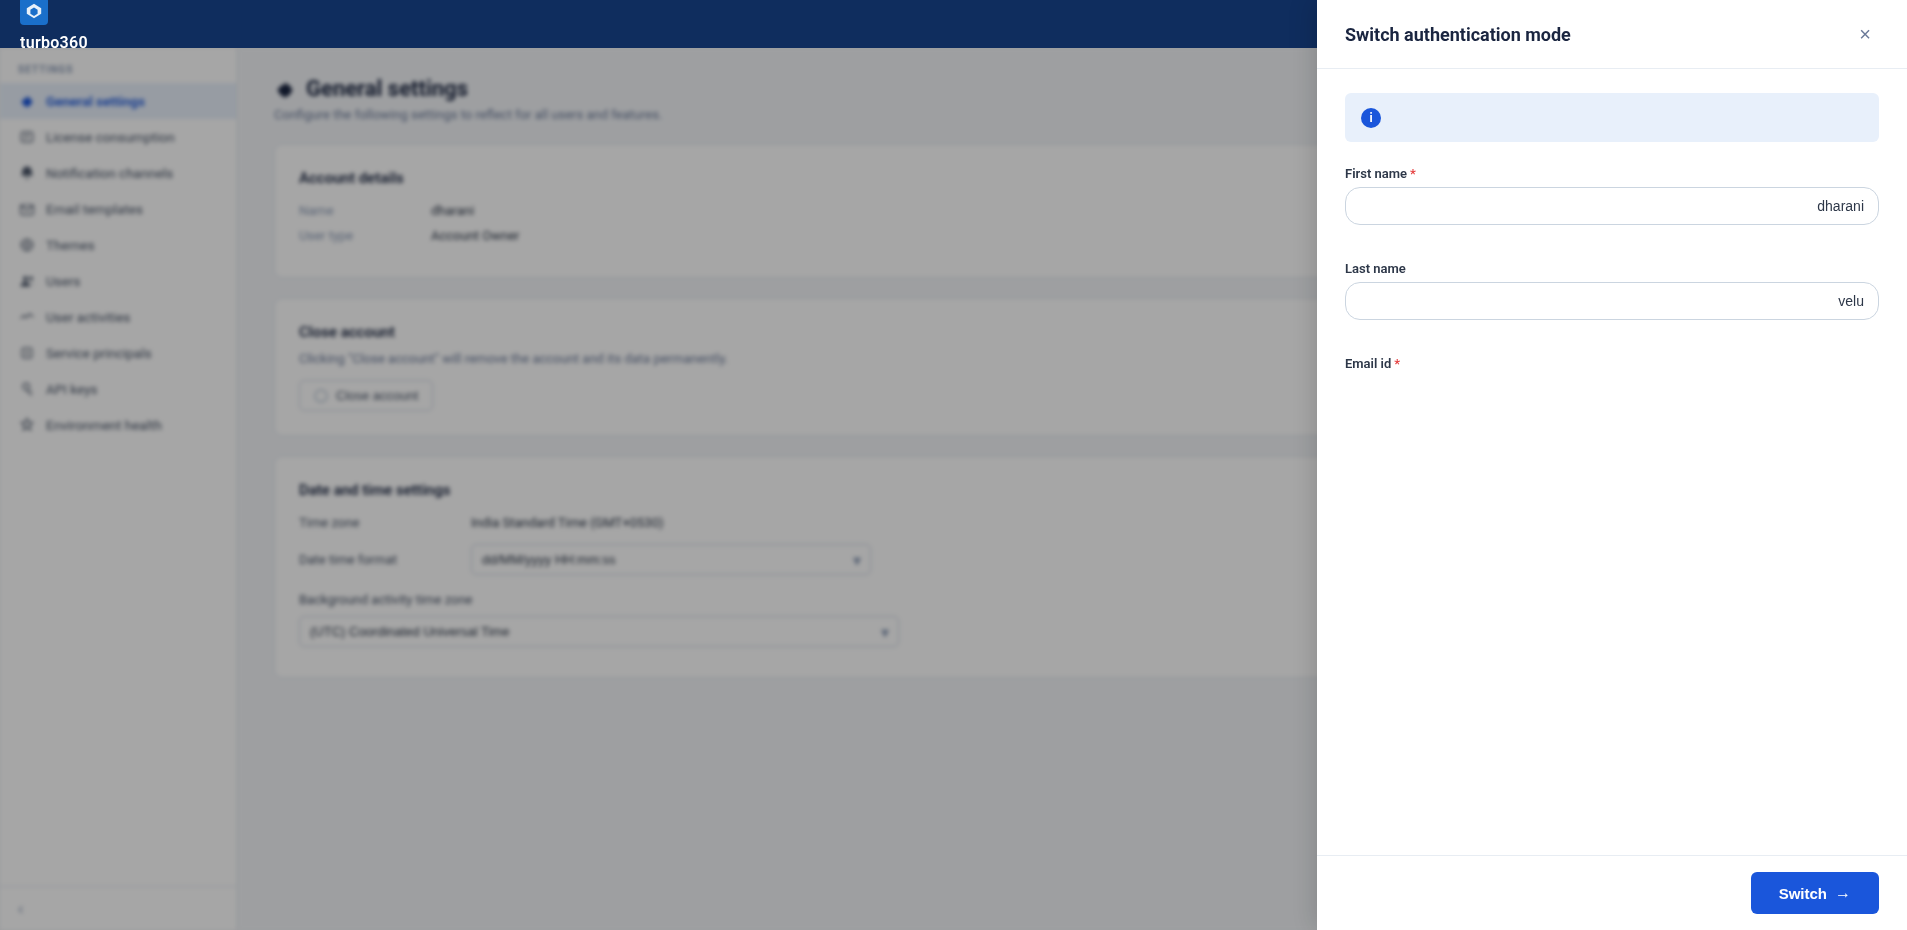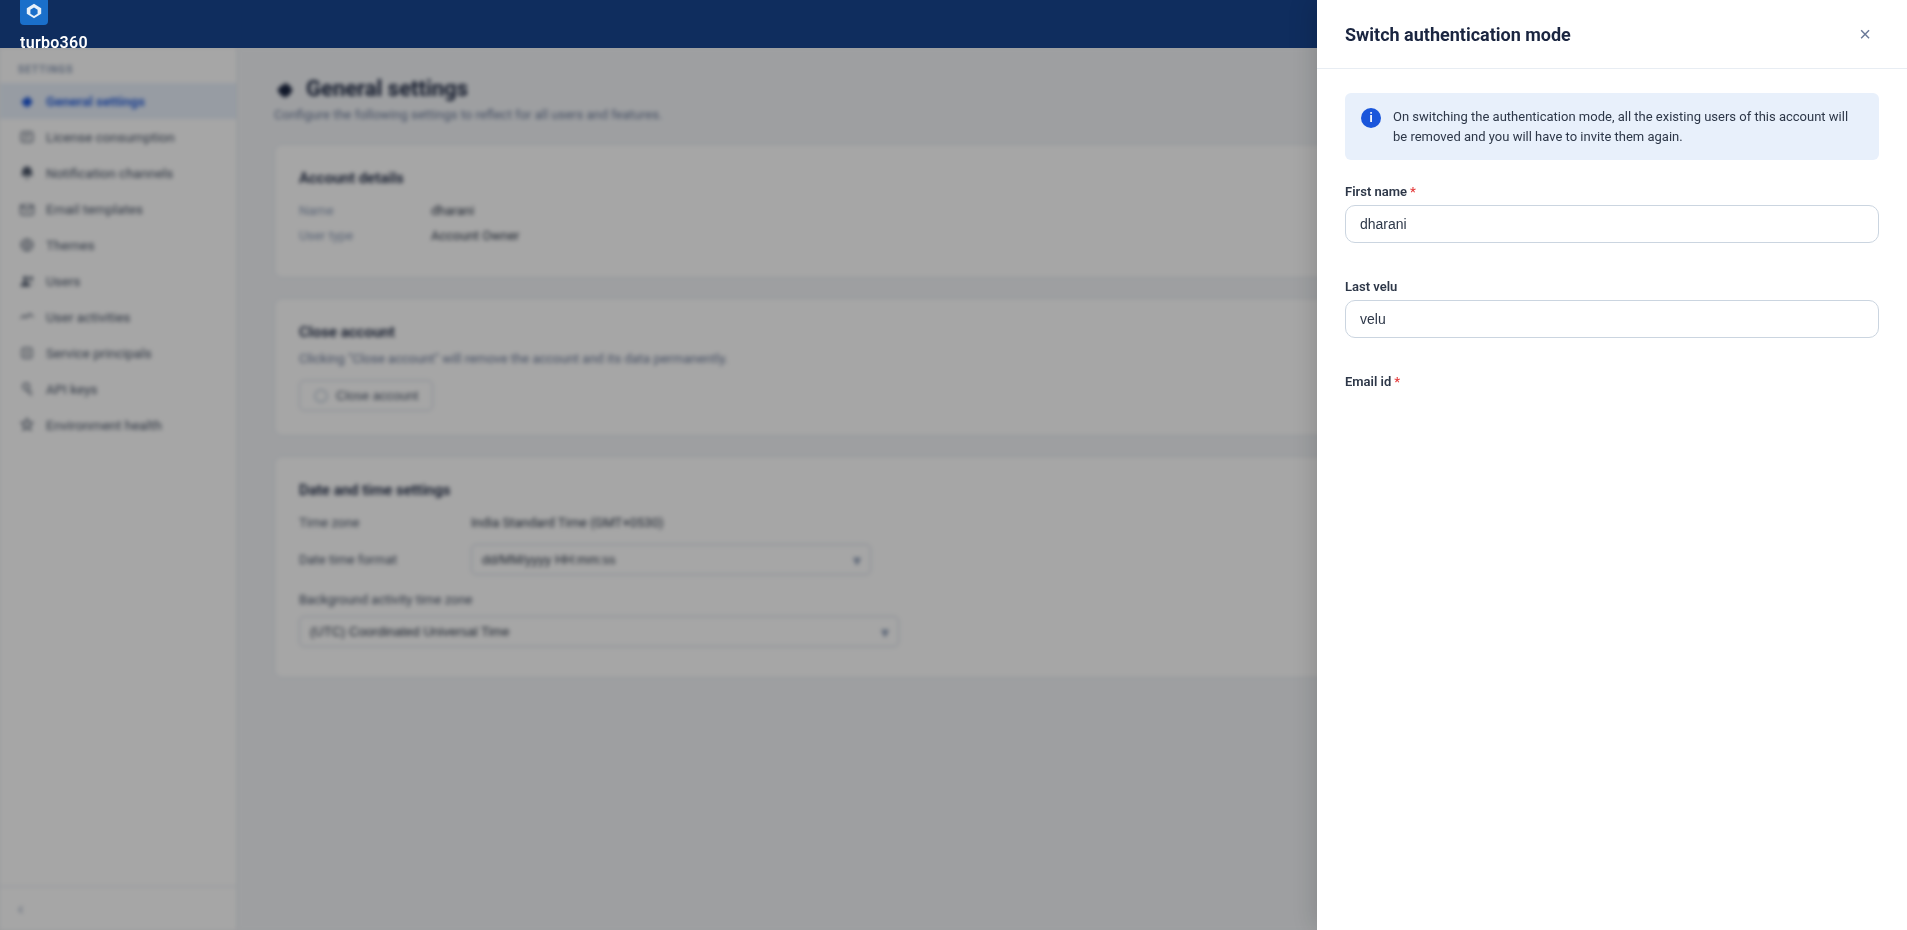--- a/index.html
+++ b/index.html
@@ -201,26 +201,27 @@
     .form-group { margin-bottom: 36px; }
     .form-label {
       font-size: 13px; font-weight: 600; color: #2d3748;
       margin-bottom: 6px;
       display: flex; align-items: center; gap: 3px;
     }
     .form-label .required { color: #e53e3e; }
     .form-input {
       width: 100%;
       border: 1.5px solid #cbd5e0;
-      border-radius: 10px;
+      border-radius: 15px;
       padding: 10px 14px;
       font-size: 14px;
       color: #2d3748;
       outline: none;
       background: #fff;
+      text-align: right;
     }
 
     .modal-footer {
       padding: 16px 28px;
       border-top: 1px solid #e8edf3;
       display: flex;
       justify-content: flex-end;
     }
     .btn-switch {
       background: #1a56db;
@@ -457,40 +458,45 @@
   <div class="modal-header">
     <h2 class="modal-title">Switch authentication mode</h2>
     <button class="modal-close">×</button>
   </div>
 
   <div class="modal-body">
 
     <div class="info-banner">
       <div class="info-banner-icon">i</div>
       <div class="info-banner-text">
-        <p>On switching the authentication mode, all the existing users of this account will be removed and you will have to invite them again.</p>
       </div>
     </div>
 
     <div class="form-group">
       <label class="form-label">
         <span>First name</span>
         <span class="required">*</span>
       </label>
       <input type="text" class="form-input" value="dharani" style="">
     </div>
 
     <div class="form-group">
       <label class="form-label">
-        <span>Last velu</span>
+        <span>Last name</span>
       </label>
       <input type="text" class="form-input" value="velu" style="">
     </div>
 
     <div class="form-group">
       <label class="form-label">
         <span>Email id</span>
         <span class="required">*</span>
       </label>
     </div>
   </div>
 
+  <div class="modal-footer">
+    <button class="btn-switch">
+      <span>Switch</span>
+      <span class="btn-switch-arrow">→</span>
+    </button>
+  </div>
 </div>
 
 </body></html>

